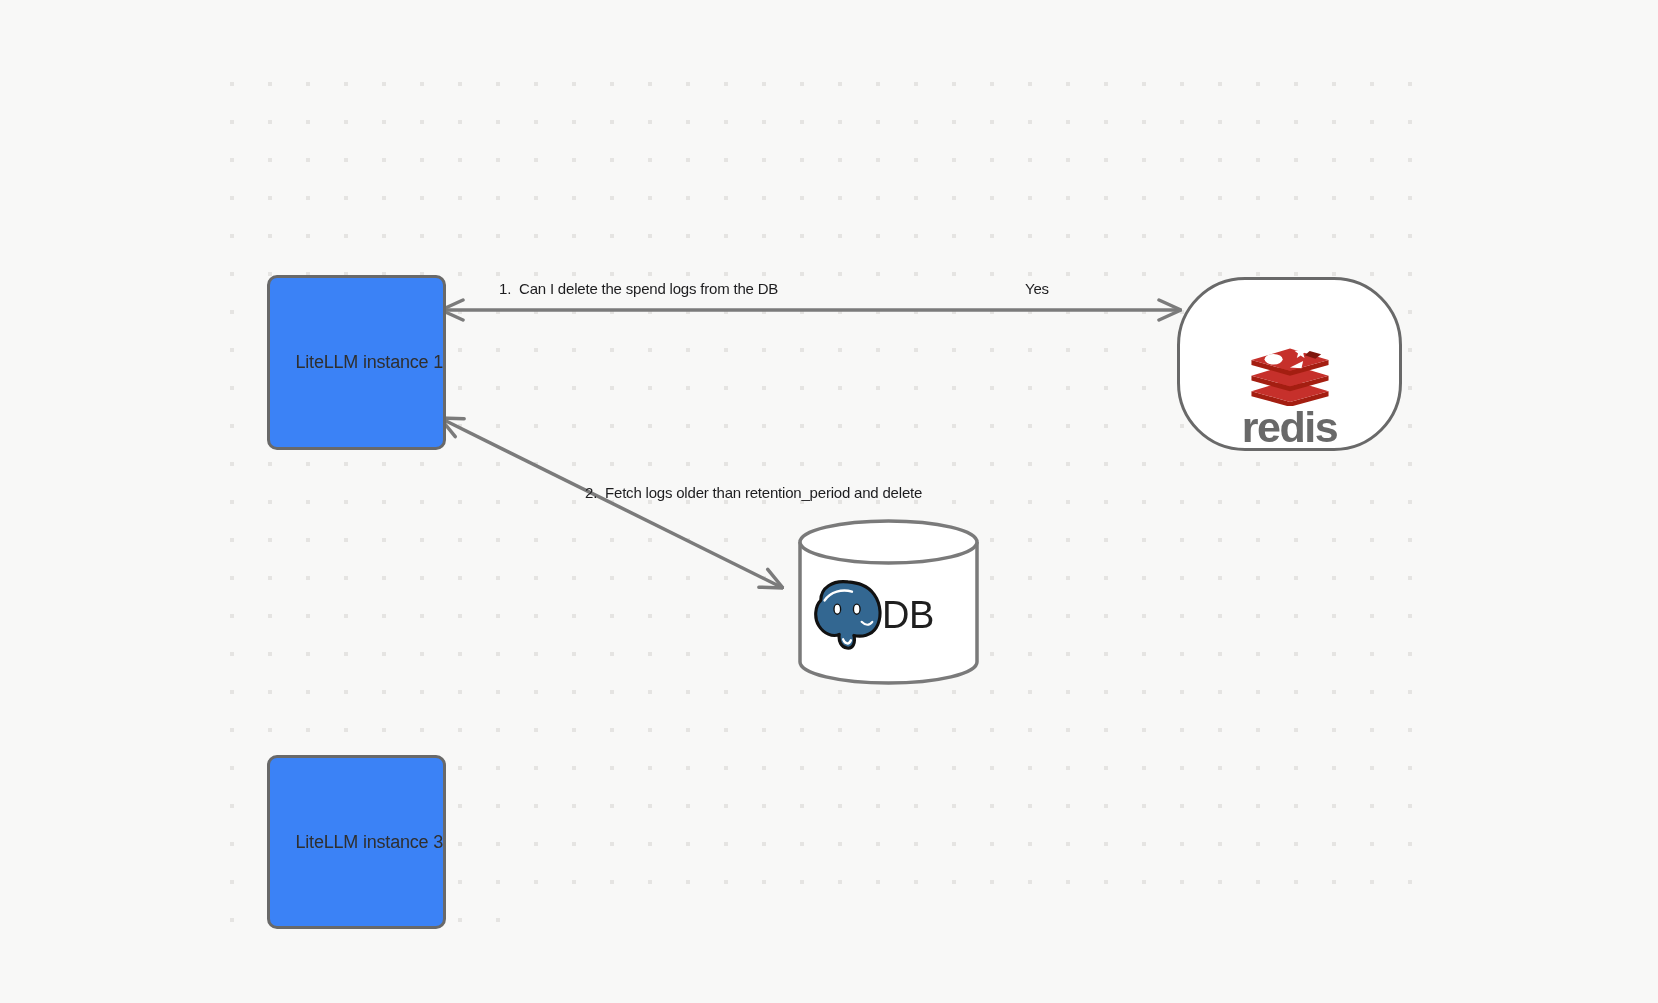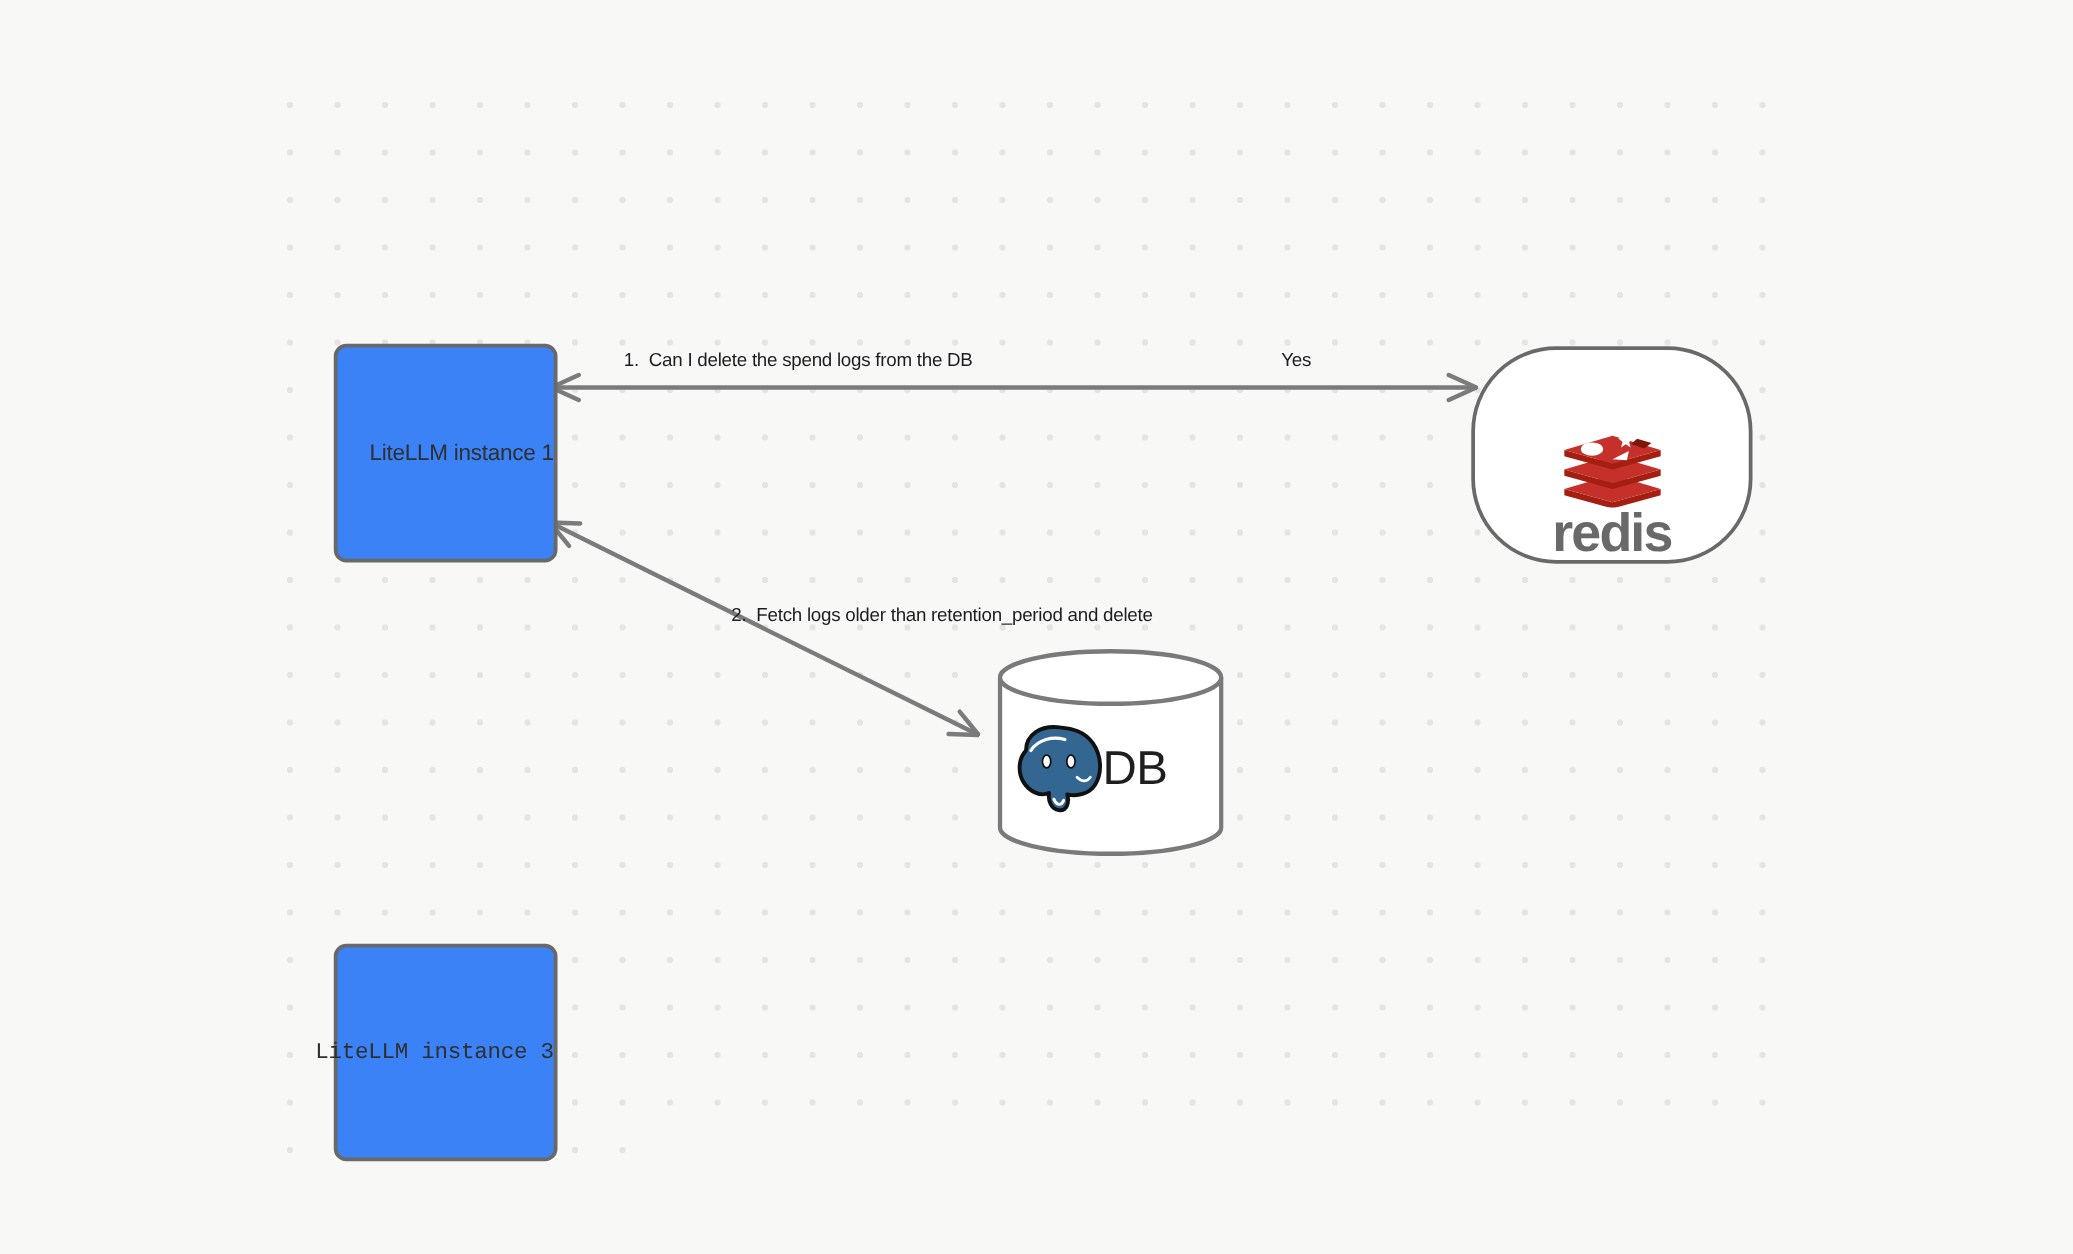--- a/index.html
+++ b/index.html
@@ -23,21 +23,21 @@
   .node-box{
     position:absolute;left:267px;width:173px;
     background:#3b82f6;border:3.5px solid #696969;border-radius:10px;
     display:flex;align-items:center;justify-content:flex-end;
   }
   .node-box .node-label{
     font-size:18px;color:#2f2f2f;letter-spacing:-0.2px;white-space:pre;
   }
   .box-1{top:275px;height:169px;}
   .box-2{top:517px;height:166px;}
-  .box-3{top:755px;height:168px;font-family:Liberation Mono, monospace;}
+  .box-3{top:755px;height:168px;}
 
   .redis-node{
     position:absolute;left:1177px;top:277px;width:219px;height:168px;
     background:#ffffff;border:3.5px solid #696969;border-radius:68px;
     display:flex;flex-direction:column;align-items:center;justify-content:flex-end;
   }
   .redis-word{
     font-weight:700;font-size:43px;color:#696969;letter-spacing:-1.5px;
     line-height:0.95;margin-top:1px;
   }

